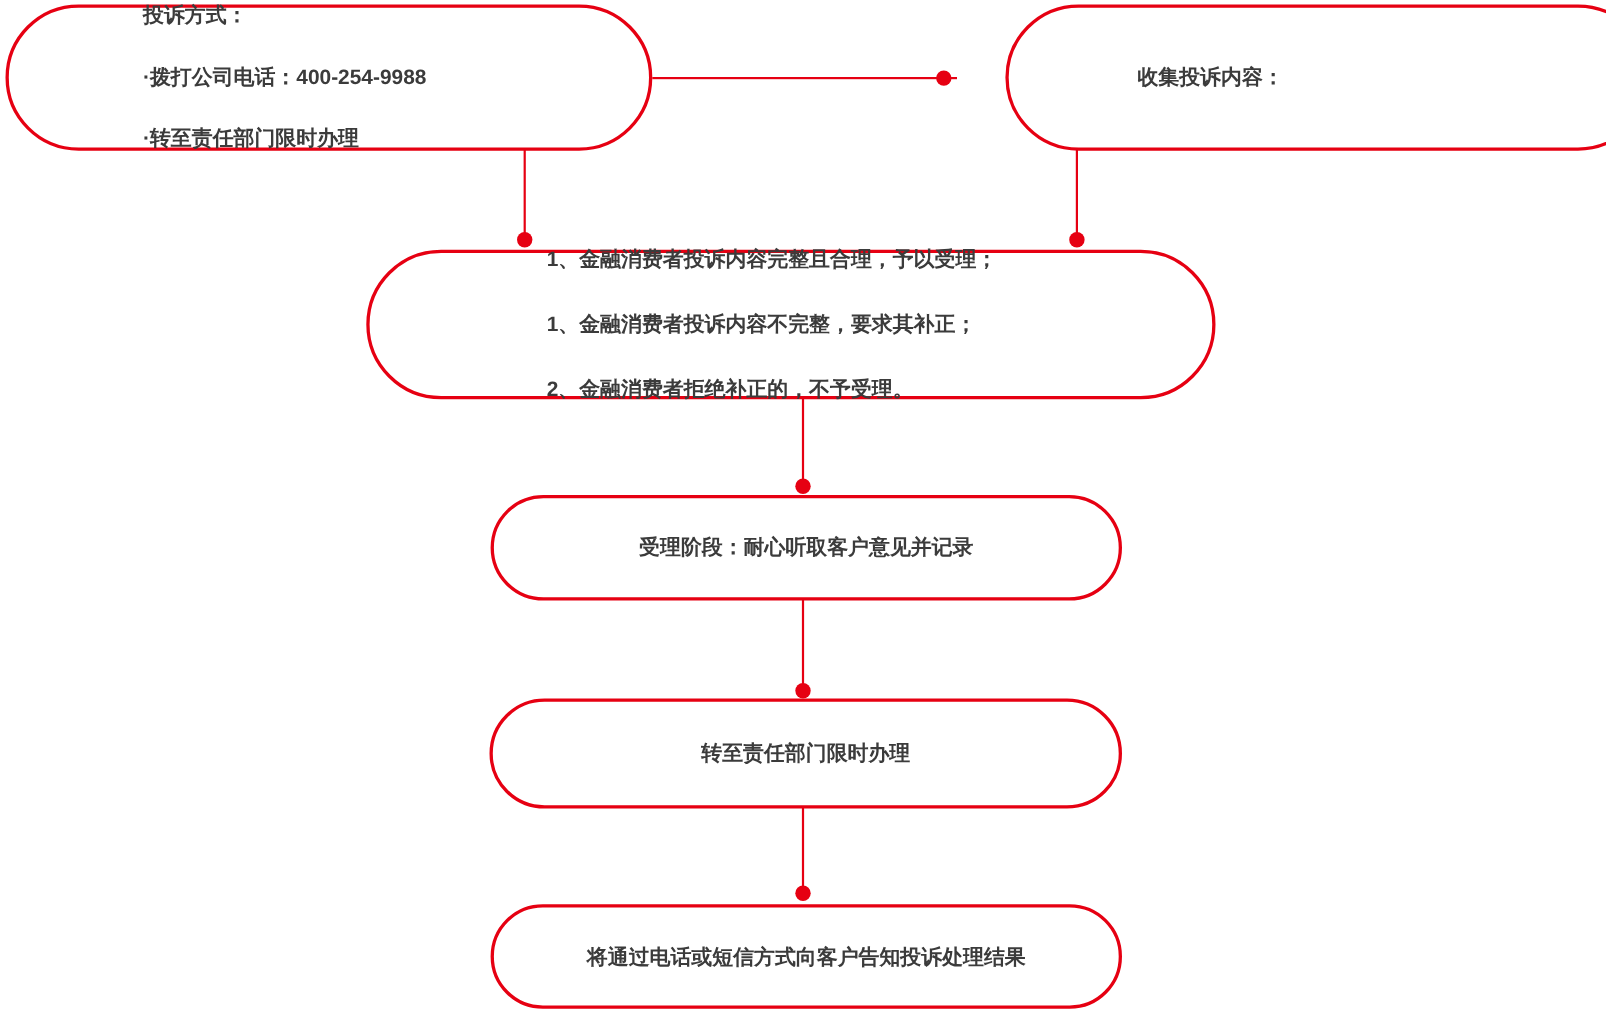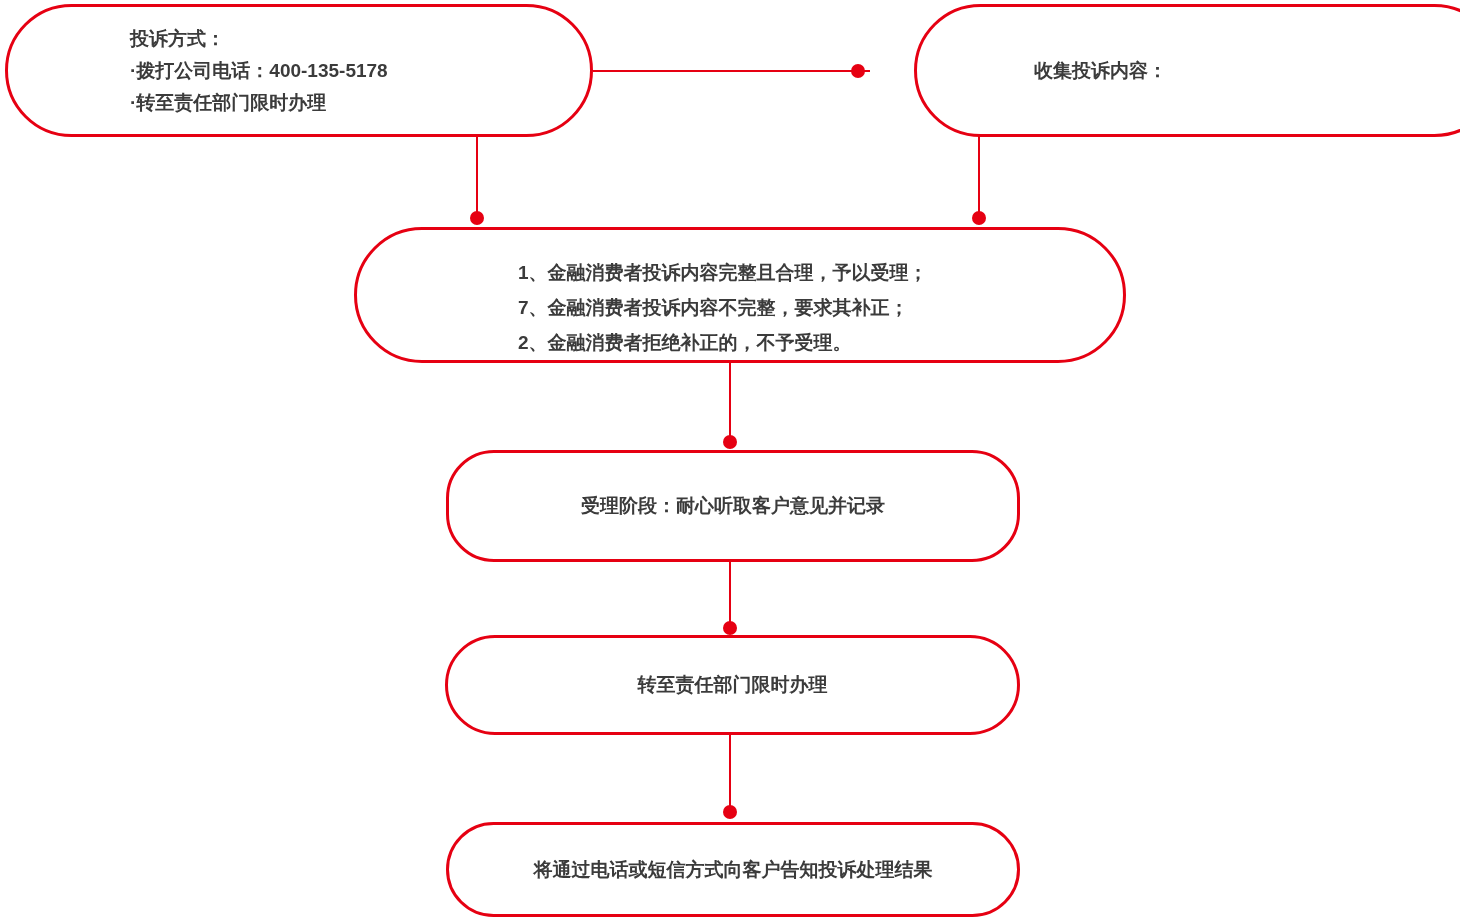--- a/index.html
+++ b/index.html
@@ -18,33 +18,34 @@
     position:absolute;
     box-sizing:border-box;
     background:#ffffff;
     border:3px solid var(--red);
     display:flex;
     flex-direction:column;
     justify-content:center;
     color:var(--text);
     font-weight:700;
     font-size:19px;
+    gap:24px;
   }
   .node .line{white-space:nowrap;}
   
   #n1{left:5px;top:4px;width:588px;height:133px;border-radius:67px;
       padding-left:122px;line-height:32px;}
   
   #n2{left:914px;top:4px;width:587px;height:133px;border-radius:67px;
       padding-left:117px;line-height:32px;}
   
-  #n3{left:354px;top:227px;width:772px;height:136px;border-radius:68px;
-      padding-left:161px;line-height:35px;justify-content:flex-end;}
+  #n3{left:333px;top:227px;width:772px;height:136px;border-radius:68px;
+      padding-left:161px;line-height:35px;}
   
-  #n4{left:446px;top:450px;width:574px;height:112px;border-radius:48px;align-items:center;}
+  #n4{left:446px;top:450px;width:574px;height:96px;border-radius:48px;align-items:center;}
   #n5{left:445px;top:635px;width:575px;height:100px;border-radius:50px;align-items:center;}
   #n6{left:446px;top:822px;width:574px;height:95px;border-radius:48px;align-items:center;}
 
   
   .hline{position:absolute;background:var(--red);height:2px;}
   .vline{position:absolute;background:var(--red);width:2px;}
   #l-h{left:593px;top:70px;width:277px;}
   #l-v1{left:476px;top:135px;height:77px;}
   #l-v2{left:978px;top:135px;height:77px;}
   #l-v3{left:729px;top:361px;height:75px;}
@@ -74,31 +75,31 @@
 
   <div class="dot" id="d-h"></div>
   <div class="dot" id="d1"></div>
   <div class="dot" id="d2"></div>
   <div class="dot" id="d3"></div>
   <div class="dot" id="d4"></div>
   <div class="dot" id="d5"></div>
 
   <div class="node" id="n1">
     <div class="line">投诉方式：</div>
-    <div class="line">·拨打公司电话：400-135-5178</div>
+    <div class="line">·拨打公司电话：400-254-9988</div>
     <div class="line">·转至责任部门限时办理</div>
   </div>
 
   <div class="node" id="n2">
     <div class="line">收集投诉内容：</div>
   </div>
 
   <div class="node" id="n3">
     <div class="line">1、金融消费者投诉内容完整且合理，予以受理；</div>
-    <div class="line">7、金融消费者投诉内容不完整，要求其补正；</div>
+    <div class="line">1、金融消费者投诉内容不完整，要求其补正；</div>
     <div class="line">2、金融消费者拒绝补正的，不予受理。</div>
   </div>
 
   <div class="node" id="n4">
     <div class="line">受理阶段：耐心听取客户意见并记录</div>
   </div>
 
   <div class="node" id="n5">
     <div class="line">转至责任部门限时办理</div>
   </div>

